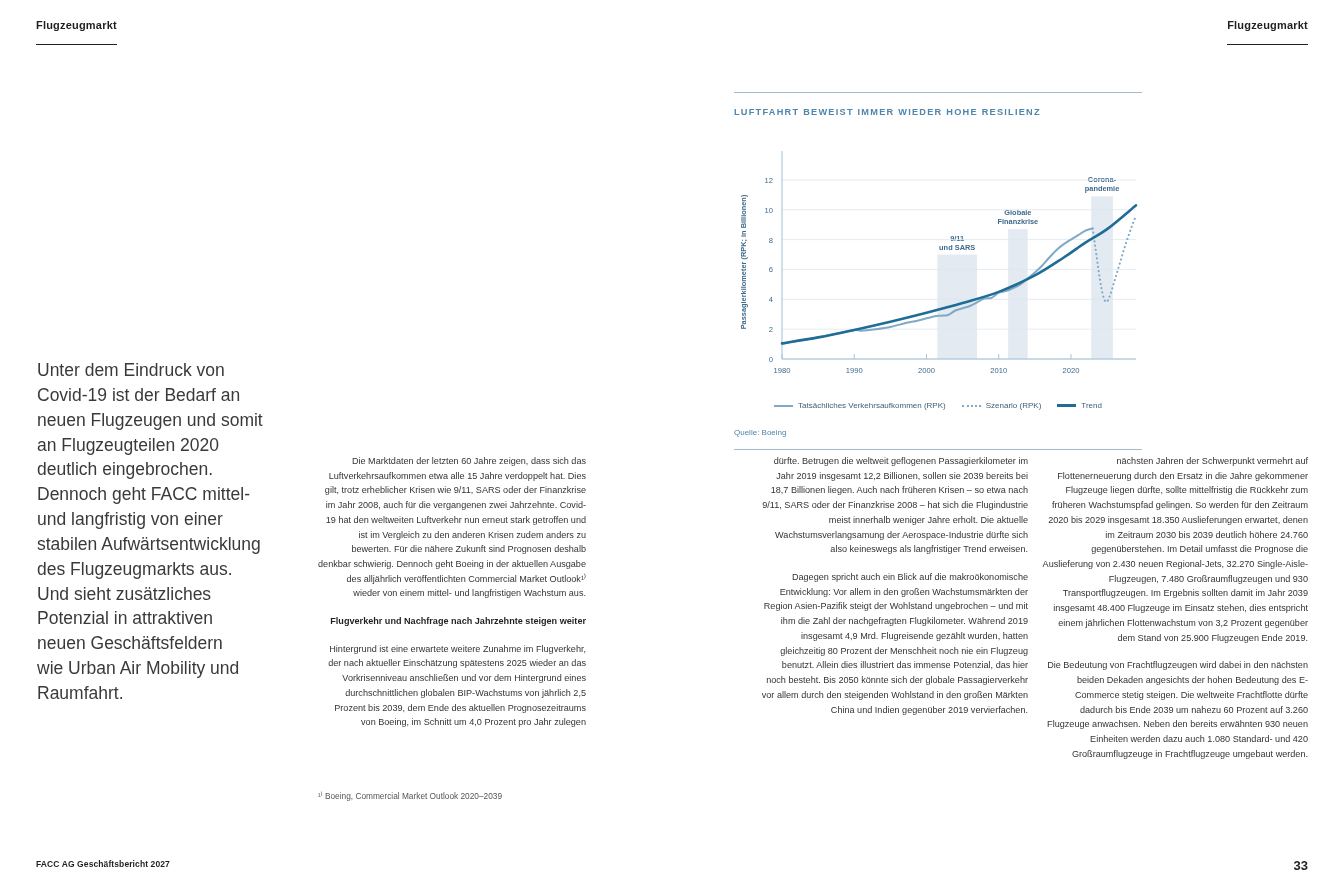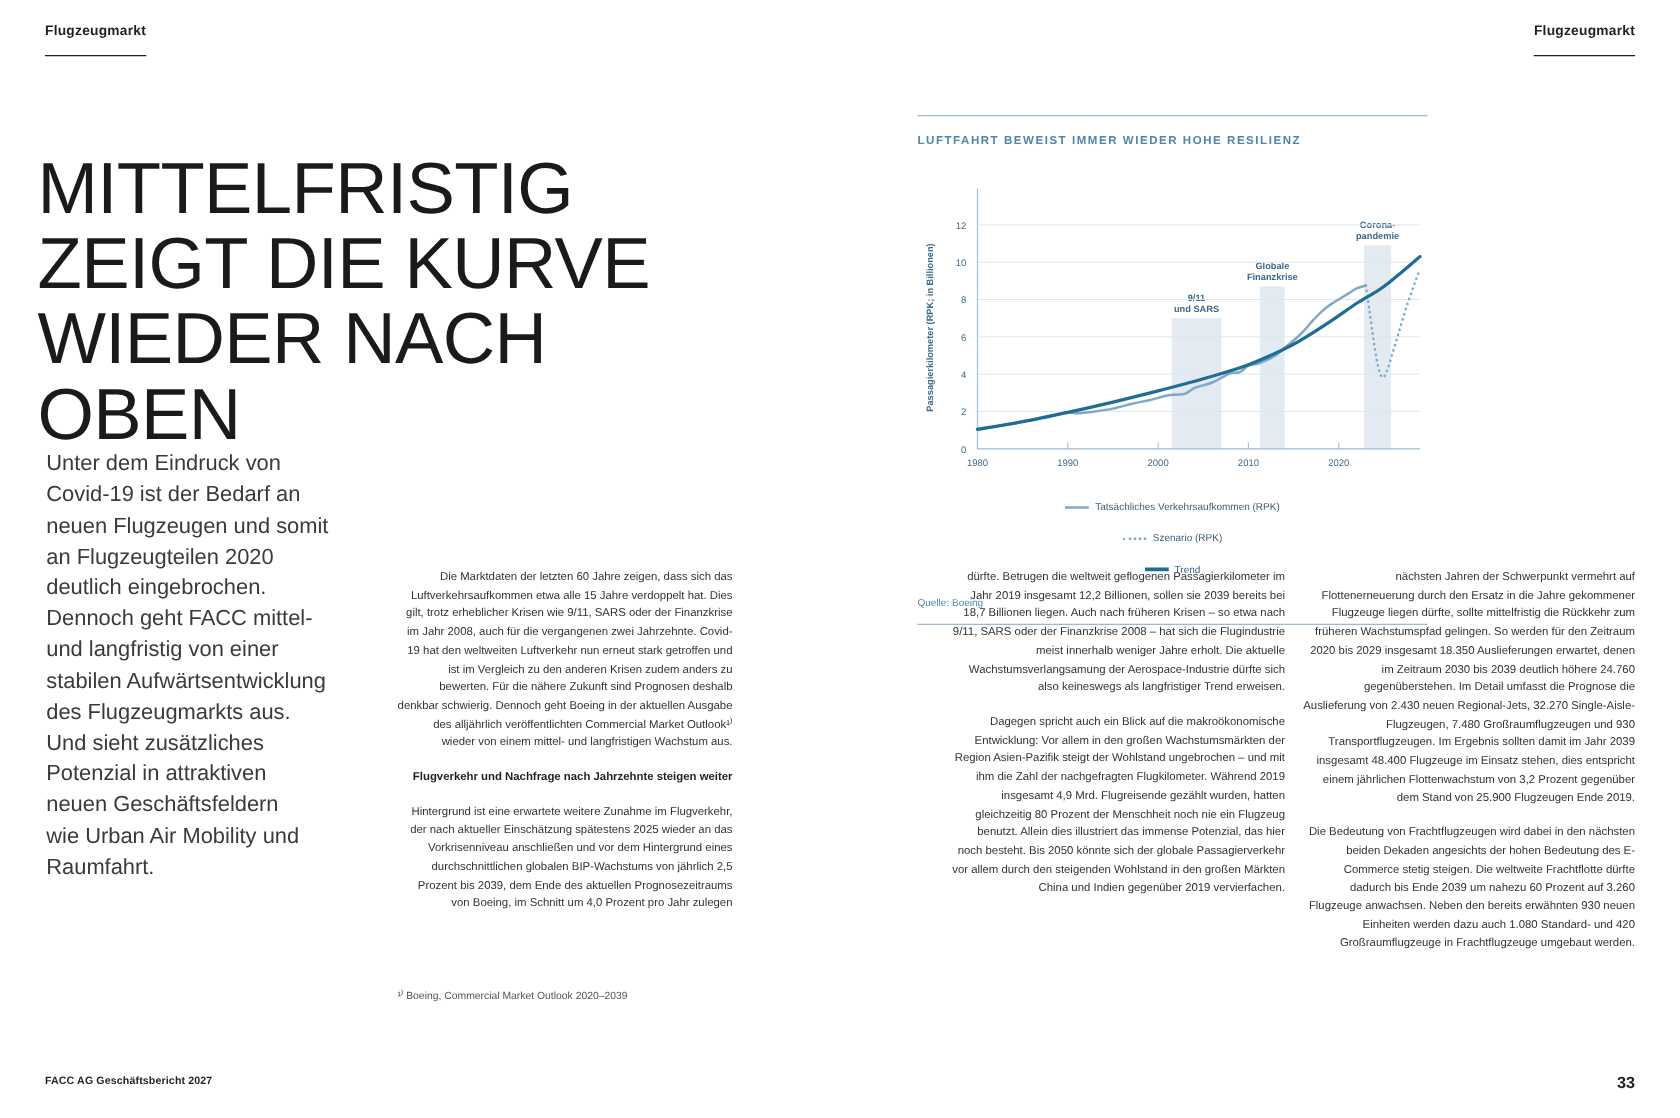--- a/index.html
+++ b/index.html
@@ -126,21 +126,20 @@
   .legend {
     position: relative;
     margin-top: 10px;
     width: 408px;
     display: flex;
     justify-content: center;
     align-items: center;
     gap: 16px;
     font-size: 8px;
     color: #3e5e78;
-    flex-direction: column;
   }
   .legend .item { display: flex; align-items: center; gap: 5px; white-space: nowrap; }
   .legend .swatch-solid-light { width: 19px; height: 2px; background: #7fa9c6; }
   .legend .swatch-dotted {
     width: 19px; height: 0;
     border-top: 2px dotted #7fa9c6;
   }
   .legend .swatch-solid-dark { width: 19px; height: 3px; background: #1f6d96; }
 
   .source {
@@ -177,24 +176,20 @@
   }
 </style>
 </head>
 <body>
 
 <div class="page">
 
   <div class="runhead left">Flugzeugmarkt</div>
   <div class="runhead right">Flugzeugmarkt</div>
 
-  <h1 class="headline">MITTELFRISTIG
-ZEIGT DIE KURVE
-WIEDER NACH
-OBEN</h1>
 
   <div class="lead">Unter dem Eindruck von
 Covid-19 ist der Bedarf an
 neuen Flugzeugen und somit
 an Flugzeugteilen 2020
 deutlich eingebrochen.
 Dennoch geht FACC mittel-
 und langfristig von einer
 stabilen Aufwärtsentwicklung
 des Flugzeugmarkts aus.

